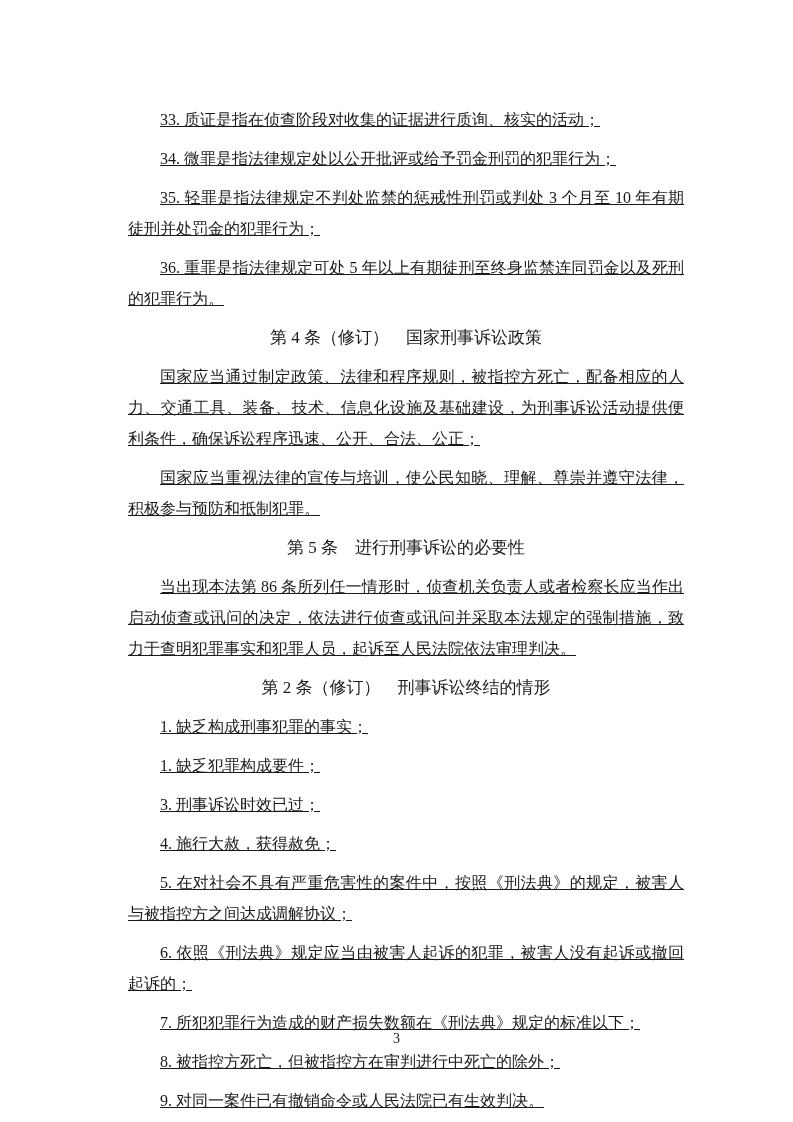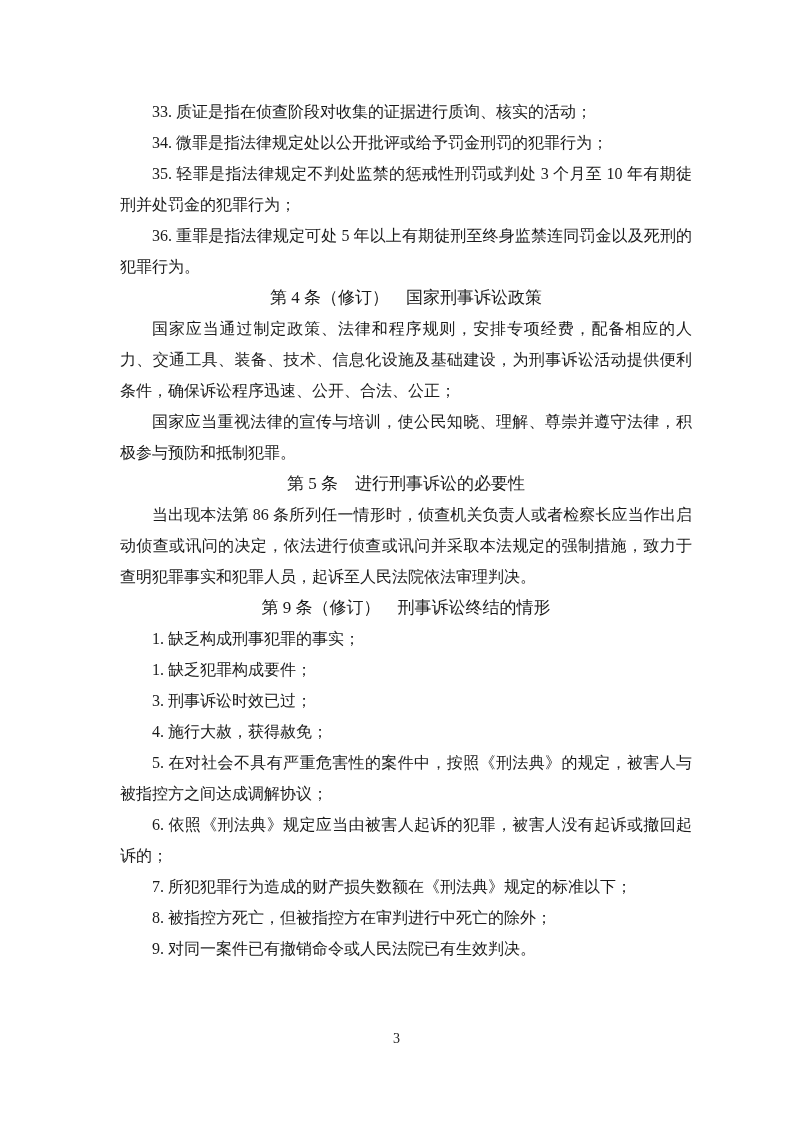--- a/index.html
+++ b/index.html
@@ -13,25 +13,26 @@
     color: #1a1a1a;
     overflow: hidden;
   }
   .text-block {
     position: absolute;
     left: 120px;
     top: 96px;
     width: 572px;
   }
   .body-line {
-    margin: 0;
+    margin: 8px;
     font-size: 16px;
     line-height: 31px;
     text-align: justify;
     text-indent: 2em;
+    text-decoration: underline;
   }
   .heading {
     margin: 0;
     font-size: 17px;
     line-height: 31px;
     font-weight: 400;
     text-align: center;
     text-indent: 0;
     white-space: pre;
   }
@@ -48,25 +49,25 @@
 </style>
 </head>
 <body>
 
 <div class="text-block">
   <p class="body-line">33. 质证是指在侦查阶段对收集的证据进行质询、核实的活动；</p>
   <p class="body-line">34. 微罪是指法律规定处以公开批评或给予罚金刑罚的犯罪行为；</p>
   <p class="body-line">35. 轻罪是指法律规定不判处监禁的惩戒性刑罚或判处 3 个月至 10 年有期徒刑并处罚金的犯罪行为；</p>
   <p class="body-line">36. 重罪是指法律规定可处 5 年以上有期徒刑至终身监禁连同罚金以及死刑的犯罪行为。</p>
   <p class="heading">第 4 条（修订）　国家刑事诉讼政策</p>
-  <p class="body-line">国家应当通过制定政策、法律和程序规则，安排专项经费，配备相应的人力、交通工具、装备、技术、信息化设施及基础建设，为刑事诉讼活动提供便利条件，确保诉讼程序迅速、公开、合法、公正；</p>
+  <p class="body-line">国家应当通过制定政策、法律和程序规则，被指控方死亡，配备相应的人力、交通工具、装备、技术、信息化设施及基础建设，为刑事诉讼活动提供便利条件，确保诉讼程序迅速、公开、合法、公正；</p>
   <p class="body-line">国家应当重视法律的宣传与培训，使公民知晓、理解、尊崇并遵守法律，积极参与预防和抵制犯罪。</p>
   <p class="heading">第 5 条　进行刑事诉讼的必要性</p>
   <p class="body-line">当出现本法第 86 条所列任一情形时，侦查机关负责人或者检察长应当作出启动侦查或讯问的决定，依法进行侦查或讯问并采取本法规定的强制措施，致力于查明犯罪事实和犯罪人员，起诉至人民法院依法审理判决。</p>
-  <p class="heading">第 9 条（修订）　刑事诉讼终结的情形</p>
+  <p class="heading">第 2 条（修订）　刑事诉讼终结的情形</p>
   <p class="body-line">1. 缺乏构成刑事犯罪的事实；</p>
   <p class="body-line">1. 缺乏犯罪构成要件；</p>
   <p class="body-line">3. 刑事诉讼时效已过；</p>
   <p class="body-line">4. 施行大赦，获得赦免；</p>
   <p class="body-line">5. 在对社会不具有严重危害性的案件中，按照《刑法典》的规定，被害人与被指控方之间达成调解协议；</p>
   <p class="body-line">6. 依照《刑法典》规定应当由被害人起诉的犯罪，被害人没有起诉或撤回起诉的；</p>
   <p class="body-line">7. 所犯犯罪行为造成的财产损失数额在《刑法典》规定的标准以下；</p>
   <p class="body-line">8. 被指控方死亡，但被指控方在审判进行中死亡的除外；</p>
   <p class="body-line">9. 对同一案件已有撤销命令或人民法院已有生效判决。</p>
 </div>

